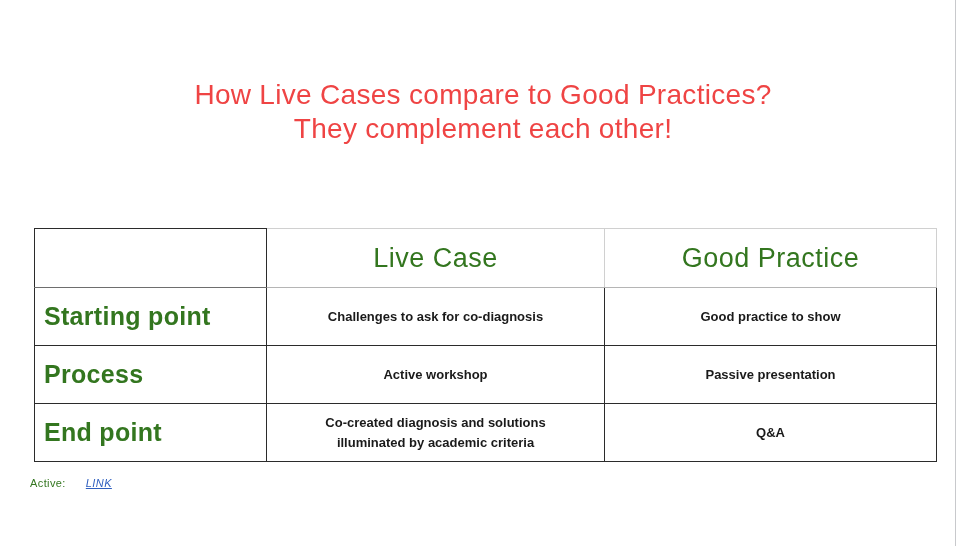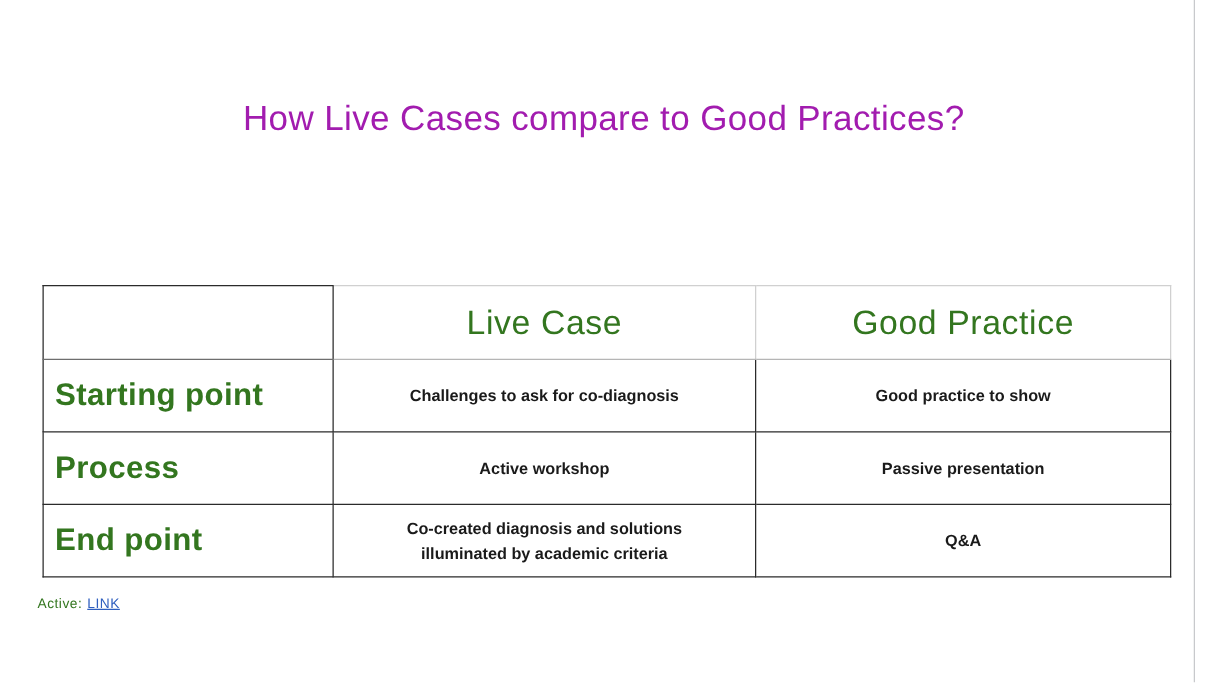--- a/index.html
+++ b/index.html
@@ -30,21 +30,21 @@
     background: #c8c9cc;
   }
 
   
   #title-block {
     position: absolute;
     top: 78px;
     left: 0;
     width: 966px;
     text-align: center;
-    color: #a21caf;
+    color: #ef4444;
     font-size: 28px;
     line-height: 34px;
     font-weight: 400;
     letter-spacing: 0.3px;
     white-space: nowrap;
   }
   #title-block .title-line { display: block; }
 
   
   #compare-table {
@@ -123,21 +123,22 @@
     top: 476px;
     left: 30px;
     font-size: 11px;
     line-height: 14px;
     color: #33761f;
     letter-spacing: 0.4px;
     white-space: nowrap;
   }
   #source-note .link-text {
     color: #2f5fbf;
-    margin-left: 4px;
+    margin-left: 20px;
+    font-style: italic;
   }
 
   
   #iae-logo {
     position: absolute;
     top: 489px;
     left: 908px;
     width: 56px;
     height: 54px;
     background: #ffffff;
@@ -179,20 +180,21 @@
 </style>
 </head>
 <body>
 
 <div id="slide">
 
   <div id="right-rule"></div>
 
   <div id="title-block">
     <span class="title-line">How Live Cases compare to Good Practices?</span>
+    <span class="title-line">They complement each other!</span>
   </div>
 
   <table id="compare-table">
     <colgroup>
       <col class="c-label">
       <col class="c-live">
       <col class="c-good">
     </colgroup>
     <tbody>
       <tr class="head-row">

